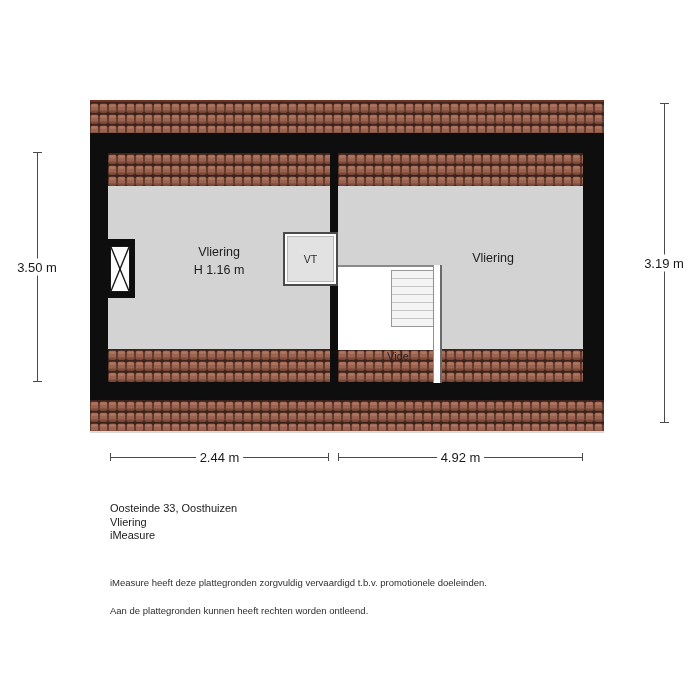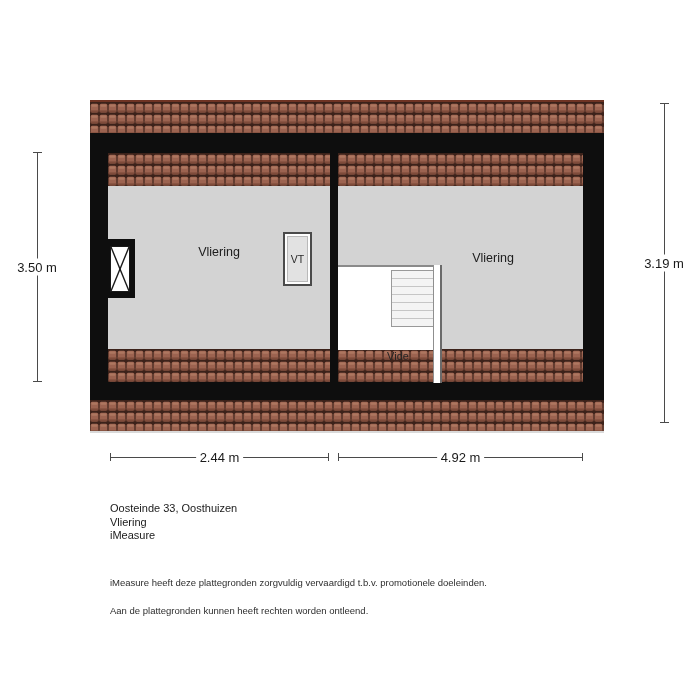--- a/index.html
+++ b/index.html
@@ -24,21 +24,21 @@
 
   .room-label{position:absolute;text-align:center;color:#1c1c1c;font-size:12.5px;line-height:18px;}
   #label-left{left:0;right:0;top:90px;}
   #label-right{left:65px;right:0;top:96px;}
 
   
   #chimney{left:15px;top:139px;width:30px;height:59px;background:#0e0e0e;}
   #chimney svg{position:absolute;left:5px;top:7px;display:block;}
 
   
-  #vt-box{left:193px;top:132px;width:29px;height:54px;background:#e2e2e2;
+  #vt-box{left:193px;top:132px;width:55px;height:54px;background:#e2e2e2;
     border:2px solid #4a4a4a;box-sizing:border-box;box-shadow:inset 0 0 0 2px #fdfdfd, inset 0 0 0 3px #b9b9b9;
     display:flex;align-items:center;justify-content:center;font-size:10.5px;color:#2a2a2a;}
 
   
   #vide{left:248px;top:165px;width:104px;height:85px;background:#ffffff;border-top:2px solid #8a8a8a;box-sizing:border-box;}
   #stair-rail{left:343px;top:165px;width:9px;height:118px;background:#ffffff;
     border-left:1px solid #8f8f8f;border-right:2px solid #6a6a6a;box-sizing:border-box;}
   #stairs{left:301px;top:170px;width:42px;height:57px;box-sizing:border-box;
     background:repeating-linear-gradient(180deg,#f4f4f4 0 7px,#c6c6c6 7px 8px);
     border:1px solid #999999;border-right:none;}
@@ -96,20 +96,21 @@
 
   <div id="room-left" class="room">
     <svg class="tiles rt">
         <rect width="100%" height="100%" fill="url(#rooftile)"></rect>
       </svg>
     <svg class="tiles rb">
         <rect width="100%" height="100%" fill="url(#rooftile)"></rect>
       </svg>
     <div id="label-left" class="room-label">
       <div>Vliering</div>
+      <div>H 1.16 m</div>
     </div>
   </div>
 
   <div id="room-right" class="room">
     <svg class="tiles rt">
         <rect width="100%" height="100%" fill="url(#rooftile)"></rect>
       </svg>
     <svg class="tiles rb">
         <rect width="100%" height="100%" fill="url(#rooftile)"></rect>
       </svg>

